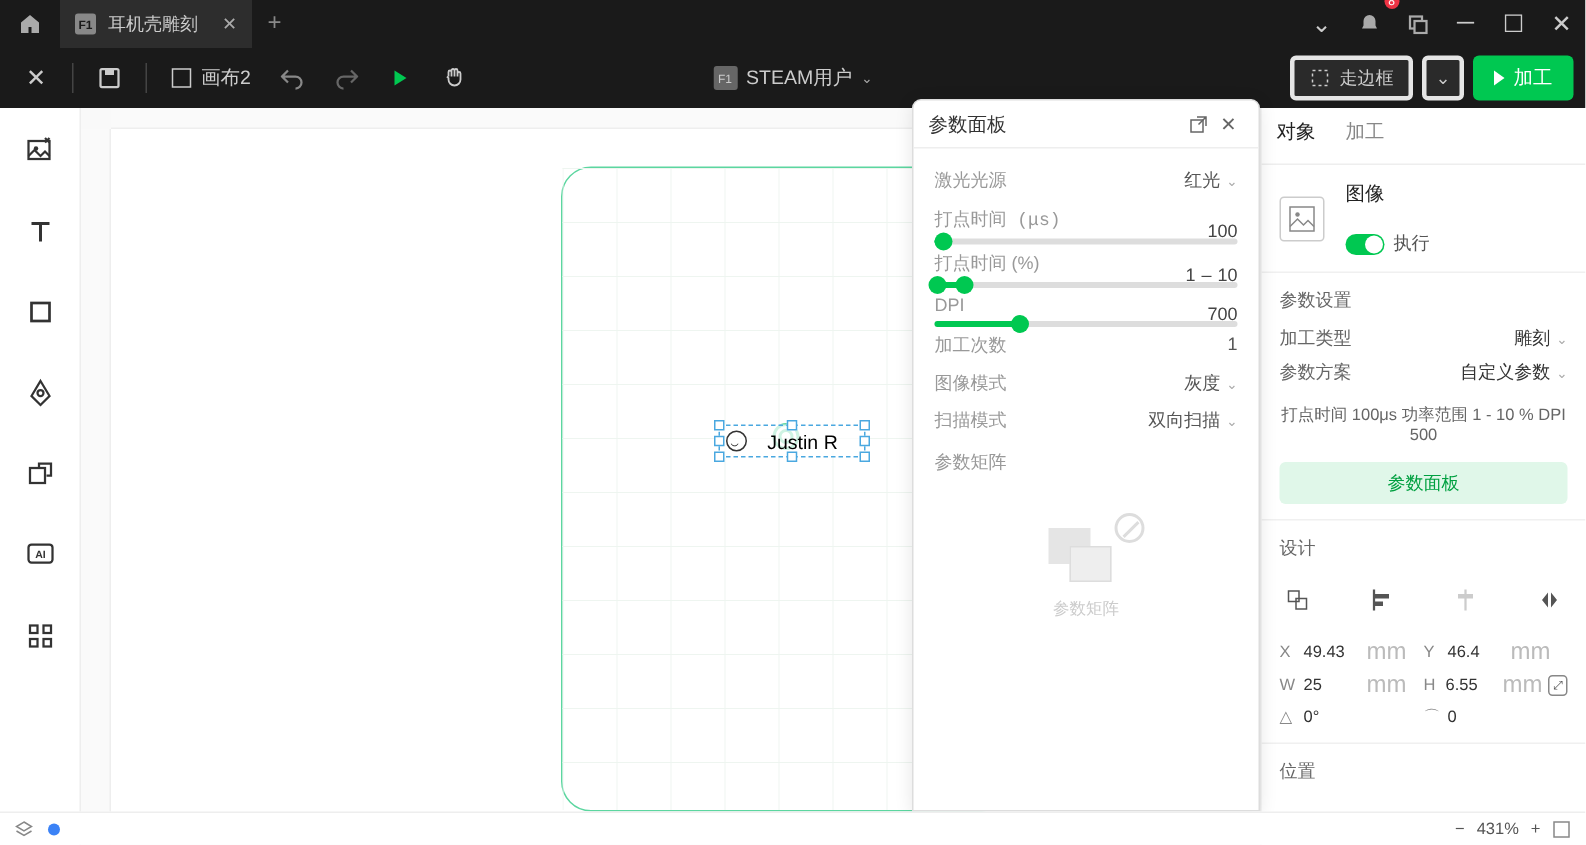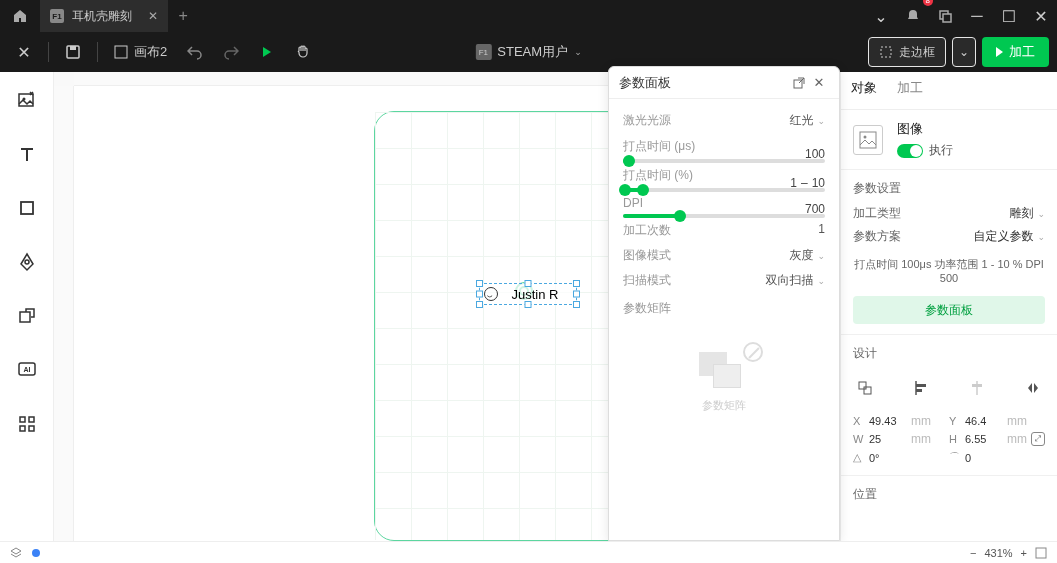--- a/index.html
+++ b/index.html
@@ -19,21 +19,21 @@
 
 
 .toolbar { height: 40px; background: #1a1a1a; display: flex; align-items: center; padding: 0 8px; gap: 4px; color: #ccc; }
 .tb-btn { width: 32px; height: 32px; display: flex; align-items: center; justify-content: center; border-radius: 4px; }
 .tb-sep { width: 1px; height: 20px; background: #444; margin: 0 4px; }
 .tb-text { display: flex; align-items: center; gap: 6px; font-size: 13px; padding: 0 8px; }
 .canvas-name { font-size: 13px; }
 .toolbar .center { position: absolute; left: 50%; transform: translateX(-50%); display: flex; align-items: center; gap: 6px; font-size: 13px; }
 .center .doc-icon { width: 16px; height: 16px; background: #666; border-radius: 2px; display: flex; align-items: center; justify-content: center; font-size: 8px; }
 .toolbar .right { margin-left: auto; display: flex; align-items: center; gap: 6px; }
-.btn-outline { height: 30px; padding: 0 10px; border: 1px solid #e5e5e5; border-radius: 4px; display: flex; align-items: center; gap: 6px; font-size: 12px; background: #2a2a2a; }
+.btn-outline { height: 30px; padding: 0 10px; border: 3px solid #e5e5e5; border-radius: 4px; display: flex; align-items: center; gap: 6px; font-size: 12px; background: #2a2a2a; }
 .btn-green { height: 30px; padding: 0 14px; background: #00c851; border-radius: 4px; display: flex; align-items: center; gap: 6px; font-size: 13px; color: #fff; }
 .btn-green .play { width: 0; height: 0; border-left: 7px solid #fff; border-top: 5px solid transparent; border-bottom: 5px solid transparent; }
 .tb-play { width: 0; height: 0; border-left: 8px solid #00c851; border-top: 5px solid transparent; border-bottom: 5px solid transparent; }
 
 
 .main { display: flex; height: 491px; }
 
 
 .leftstrip { width: 54px; background: #fff; border-right: 1px solid #eee; display: flex; flex-direction: column; align-items: center; padding-top: 12px; gap: 22px; }
 .ls-btn { width: 32px; height: 32px; display: flex; align-items: center; justify-content: center; color: #333; }
@@ -86,38 +86,38 @@
 .toggle::after { content: ''; position: absolute; right: 2px; top: 2px; width: 12px; height: 12px; background: #fff; border-radius: 50%; }
 
 
 .rightpanel { width: 217px; background: #fff; border-left: 1px solid #eee; display: flex; flex-direction: column; font-size: 12px; color: #555; }
 .rp-tabs { height: 38px; display: flex; align-items: center; padding: 0 10px; gap: 20px; border-bottom: 1px solid #eee; font-size: 13px; }
 .rp-tab { color: #888; padding-bottom: 6px; }
 .rp-tab.active { color: #222; }
 .rp-section { padding: 10px 12px; border-bottom: 1px solid #f0f0f0; }
 .rp-imgrow { display: flex; align-items: center; gap: 14px; }
 .img-thumb { width: 30px; height: 30px; border: 1px solid #ccc; border-radius: 3px; display: flex; align-items: center; justify-content: center; }
-.rp-col { display: flex; flex-direction: column; gap: 4px; }
+.rp-col { display: flex; flex-direction: column; gap: 16px; }
 .rp-title { font-size: 13px; color: #222; font-weight: 500; }
 .rp-exec { display: flex; align-items: center; gap: 6px; font-size: 12px; }
 .toggle-sm { width: 26px; height: 14px; background: #00c851; border-radius: 7px; position: relative; }
 .toggle-sm::after { content: ''; position: absolute; right: 1px; top: 1px; width: 12px; height: 12px; background: #fff; border-radius: 50%; }
 .rp-heading { font-size: 12px; color: #666; margin-bottom: 8px; }
 .rp-field { display: flex; align-items: center; margin: 6px 0; }
 .rp-field .fl { flex: 1; color: #666; }
 .rp-field .fv { color: #333; display: flex; align-items: center; gap: 4px; }
 .rp-summary { background: #fff; padding: 6px 0; font-size: 11px; color: #666; text-align: center; }
 .rp-btn { width: 100%; height: 28px; background: #e0f7e9; color: #00a040; border: none; border-radius: 4px; font-size: 12px; margin-top: 6px; }
 .rp-align { display: flex; justify-content: space-between; padding: 6px 0; }
 .rp-align .ab { width: 24px; height: 24px; display: flex; align-items: center; justify-content: center; color: #555; }
 .rp-coords { display: flex; flex-wrap: wrap; gap: 4px 0; }
 .coord { display: flex; align-items: center; width: 50%; gap: 4px; font-size: 11px; }
 .coord .cl { color: #888; width: 12px; }
 .coord .cv { color: #333; width: 38px; }
-.coord .cu { color: #bbb; font-size: 12px; }
+.coord .cu { color: #bbb; font-size: 16px; }
 .link-icon { width: 14px; height: 14px; border: 1px solid #888; border-radius: 3px; font-size: 8px; display: flex; align-items: center; justify-content: center; }
 
 
 .statusbar { position: absolute; bottom: 0; left: 0; right: 0; height: 22px; background: #fff; border-top: 1px solid #eee; display: flex; align-items: center; padding: 0 10px; font-size: 11px; gap: 10px; }
 .statusbar .dot { width: 8px; height: 8px; border-radius: 50%; }
 .statusbar .sp { flex: 1; }
 .zoom-ctrl { display: flex; align-items: center; gap: 8px; color: #555; }
 
 svg { display: block; }
 </style>
@@ -403,21 +403,21 @@
     <span class="hicon">✕</span>
   </div>
   <div class="pp-body">
     <div class="pp-row">
       <span class="pp-label">激光光源</span>
       <span class="pp-value">
           <span>红光</span>
           <span class="chev">⌄</span>
         </span>
     </div>
-    <div class="pp-label" style="margin-top:6px;">打点时间 (μs)</div>
+    <div class="pp-label" style="margin-top:6px;font-family:Liberation Mono, monospace;">打点时间 (μs)</div>
     <div class="pp-slider-row">
       <div class="slider">
           <div class="fill" style="width:3%;"></div>
           <div class="thumb" style="left:3%;"></div>
         </div>
       <div class="pp-sval">100</div>
     </div>
     <div class="pp-label">打点时间 (%)</div>
     <div class="pp-slider-row">
       <div class="slider">

